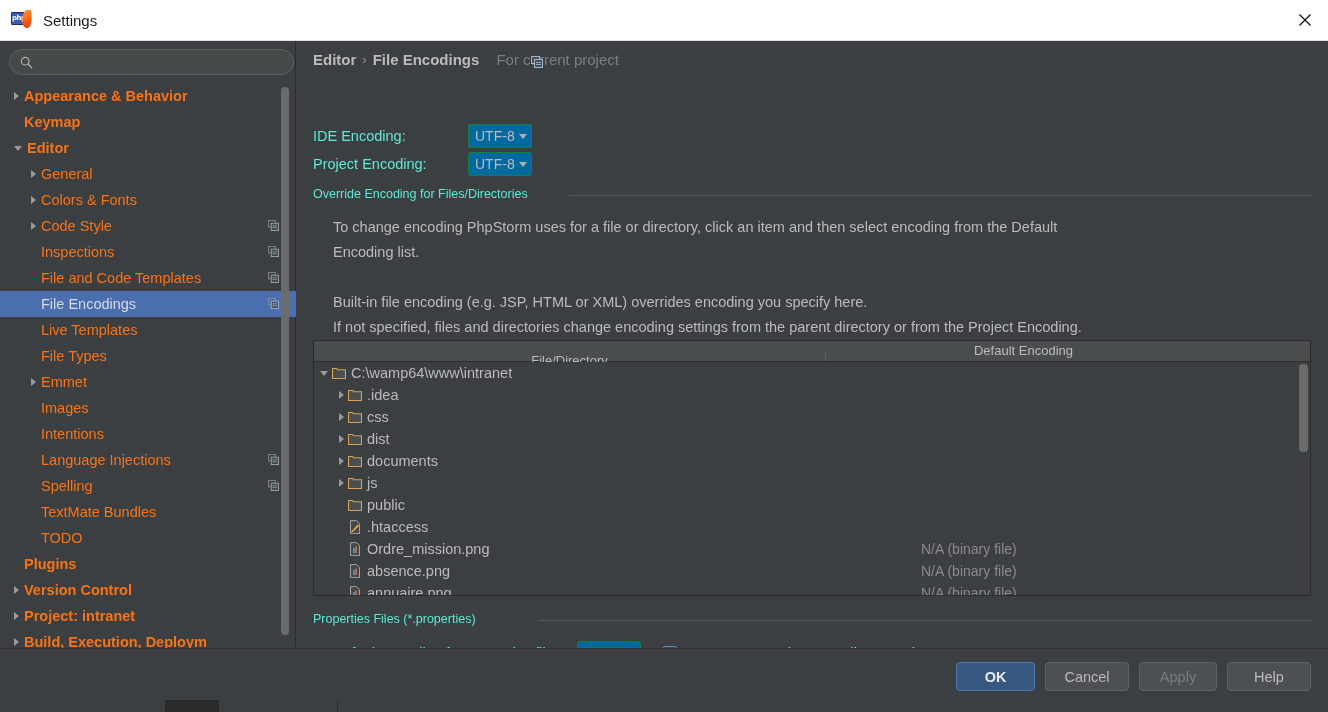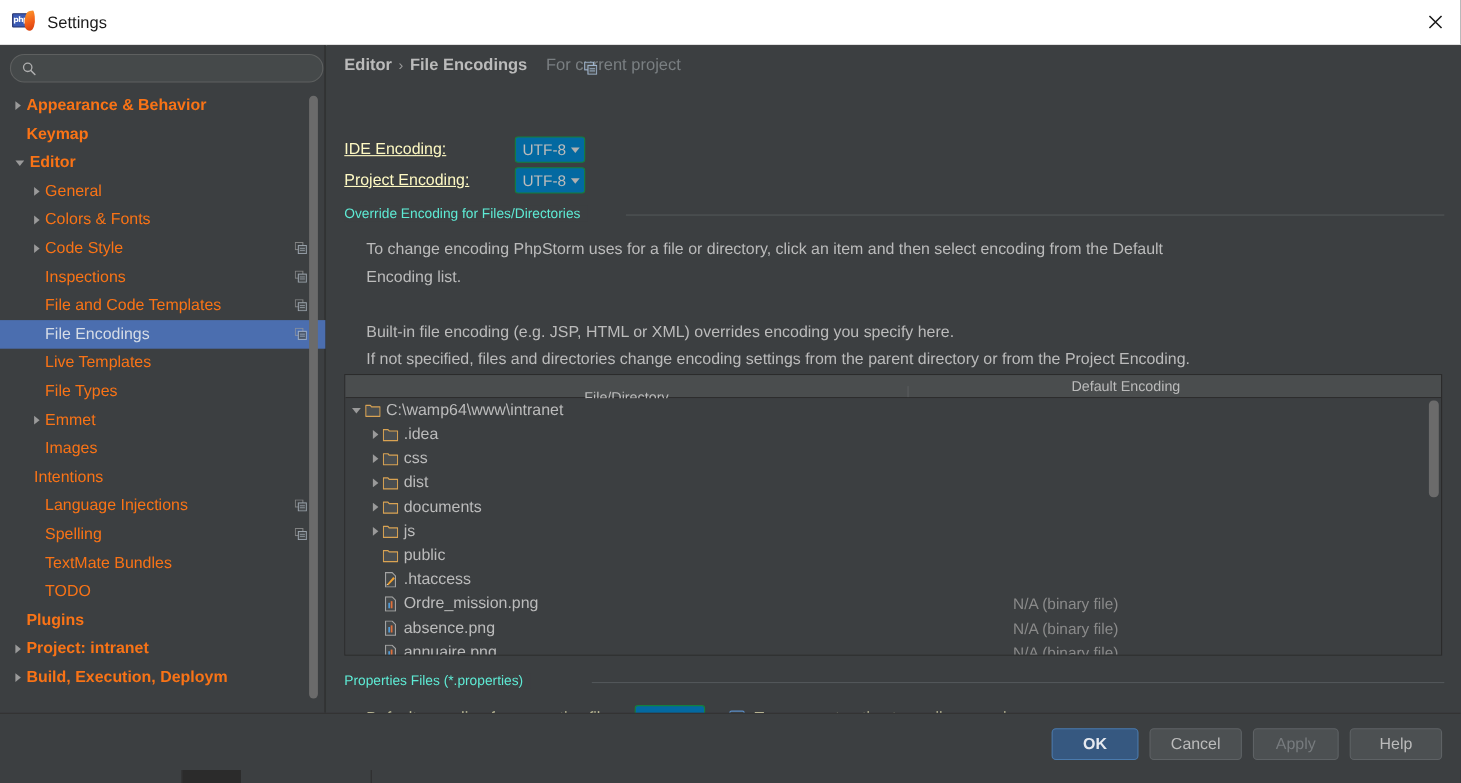--- a/index.html
+++ b/index.html
@@ -113,21 +113,21 @@
     position: absolute; left: 16px; top: 10px; display: flex; align-items: center;
     font-size: 15px; font-weight: bold; color: #bbbbbb;
   }
   .crumb .sepch { margin: 0 6px; font-weight: normal; color: #9a9a9a; font-size: 13px; }
   .crumb .forproj {
     margin-left: 17px; font-weight: normal; color: #7a7f82; font-size: 15px;
   }
   .crumb .pico { position:absolute; left: 218px; top: 5px; width: 12px; height: 12px; }
 
   .frow { position: absolute; display: flex; align-items: center; }
-  .flabel { color: #fef9c3; font-size: 14.5px; text-decoration: underline; }
+  .flabel { color: #5eead4; font-size: 14.5px; }
 
   .combo {
     height: 24px; background: #0369a1; border: 1px solid #15803d; border-radius: 3px;
     display: inline-flex; align-items: center; padding: 0 4px 0 6px;
     color: #bbbbbb; font-size: 14px; cursor: default; gap: 4px;
   }
   .combo .caret {
     width: 0; height: 0; border-left: 4px solid transparent; border-right: 4px solid transparent;
     border-top: 5px solid #b0b0b0;
   }
@@ -313,21 +313,21 @@
           <div class="tnode">
             <span class="arrow " style="margin-left: 31px;"></span>
             <span class="tlabel" style="margin-left: 5px;">Emmet</span>
           </div>
           <div class="tnode">
             <span class="arrow none" style="margin-left: 31px;"></span>
             <span class="tlabel" style="margin-left: 10px;">Images</span>
           </div>
           <div class="tnode">
             <span class="arrow none" style="margin-left: 31px;"></span>
-            <span class="tlabel" style="">Intentions</span>
+            <span class="tlabel" style="margin-left: 10px;">Intentions</span>
           </div>
           <div class="tnode">
             <span class="arrow none" style="margin-left: 31px;"></span>
             <span class="tlabel" style="margin-left: 10px;">Language Injections</span>
             <svg class="copy-ic" viewBox="0 0 12 12">
   <rect x="0.5" y="0.5" width="7.5" height="7" fill="none" stroke="#9a9a9a" stroke-width="1"></rect>
   <rect x="3.5" y="3.5" width="8" height="8" fill="#4a4e50" stroke="#b9c4cf" stroke-width="1"></rect>
   <path d="M5 6.3h5 M5 8.3h5" stroke="#b9c4cf" stroke-width="0.8"></path>
             </svg>
           </div>
@@ -344,20 +344,24 @@
             <span class="arrow none" style="margin-left: 31px;"></span>
             <span class="tlabel" style="margin-left: 10px;">TextMate Bundles</span>
           </div>
           <div class="tnode">
             <span class="arrow none" style="margin-left: 31px;"></span>
             <span class="tlabel" style="margin-left: 10px;">TODO</span>
           </div>
           <div class="tnode bold">
             <span class="arrow none" style="margin-left: 14px;"></span>
             <span class="tlabel" style="margin-left: 10px; font-weight: bold;">Plugins</span>
+          </div>
+          <div class="tnode bold">
+            <span class="arrow " style="margin-left: 14px;"></span>
+            <span class="tlabel" style="margin-left: 5px; font-weight: bold;">Version Control</span>
           </div>
           <div class="tnode bold">
             <span class="arrow " style="margin-left: 14px;"></span>
             <span class="tlabel" style="margin-left: 5px; font-weight: bold;">Project: intranet</span>
           </div>
           <div class="tnode bold">
             <span class="arrow " style="margin-left: 14px;"></span>
             <span class="tlabel" style="margin-left: 5px; font-weight: bold;">Build, Execution, Deploym</span>
           </div>
         </div>

